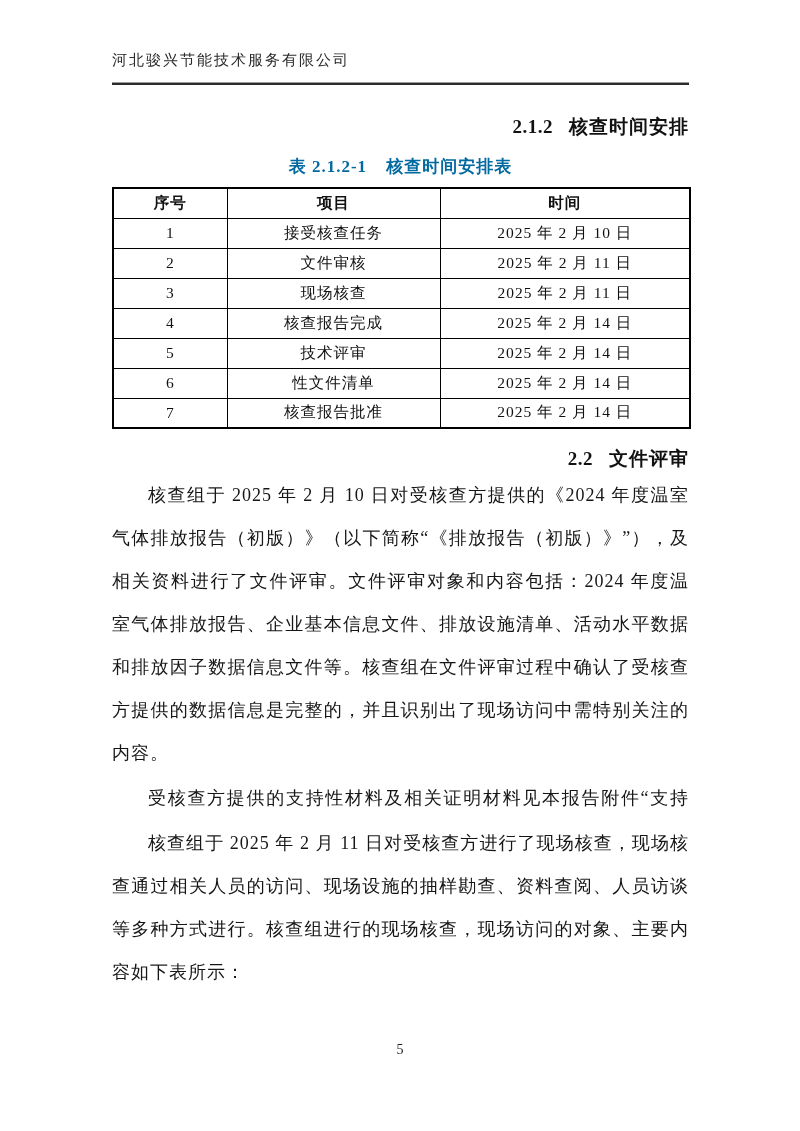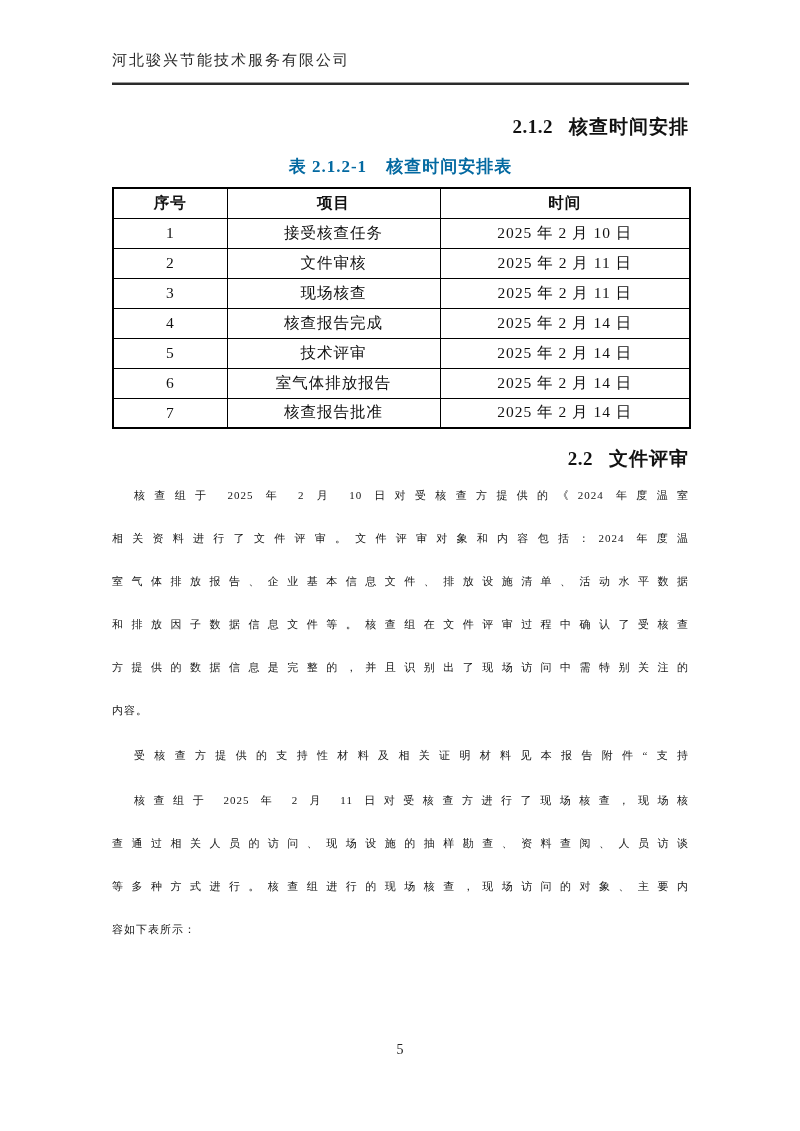--- a/index.html
+++ b/index.html
@@ -70,21 +70,21 @@
     font-size: 15.5px;
     letter-spacing: 1px;
     color: #111;
     padding: 0 2px;
   }
   table.schedule { border: 2px solid #000; }
   table.schedule th { font-weight: 700; }
 
   .para { margin-top: 2px; }
   .pline {
-    font-size: 11px;
+    font-size: 18px;
     line-height: 43px;
     letter-spacing: 1px;
     color: #161616;
     text-align: justify;
     text-align-last: justify;
     white-space: nowrap;
   }
   .pline.indent { text-indent: 2em; }
   .pline.last { text-align-last: left; white-space: normal; }
 
@@ -153,38 +153,39 @@
           <td>核查报告完成</td>
           <td>2025 年 2 月 14 日</td>
         </tr>
         <tr>
           <td>5</td>
           <td>技术评审</td>
           <td>2025 年 2 月 14 日</td>
         </tr>
         <tr>
           <td>6</td>
-          <td>室气体排放报告</td>
+          <td>性文件清单</td>
           <td>2025 年 2 月 14 日</td>
         </tr>
         <tr>
           <td>7</td>
           <td>核查报告批准</td>
           <td>2025 年 2 月 14 日</td>
         </tr>
       </tbody>
     </table>
 
     <h2 class="sec sec-22">
       <span class="num">2.2</span>
       <span class="ttl">文件评审</span>
     </h2>
 
     <div class="para">
       <div class="pline indent">核查组于 2025 年 2 月 10 日对受核查方提供的《2024 年度温室</div>
+      <div class="pline">气体排放报告（初版）》（以下简称“《排放报告（初版）》”），及</div>
       <div class="pline">相关资料进行了文件评审。文件评审对象和内容包括：2024 年度温</div>
       <div class="pline">室气体排放报告、企业基本信息文件、排放设施清单、活动水平数据</div>
       <div class="pline">和排放因子数据信息文件等。核查组在文件评审过程中确认了受核查</div>
       <div class="pline">方提供的数据信息是完整的，并且识别出了现场访问中需特别关注的</div>
       <div class="pline last">内容。</div>
     </div>
 
     <div class="para">
       <div class="pline indent">受核查方提供的支持性材料及相关证明材料见本报告附件“支持</div>
     </div>

